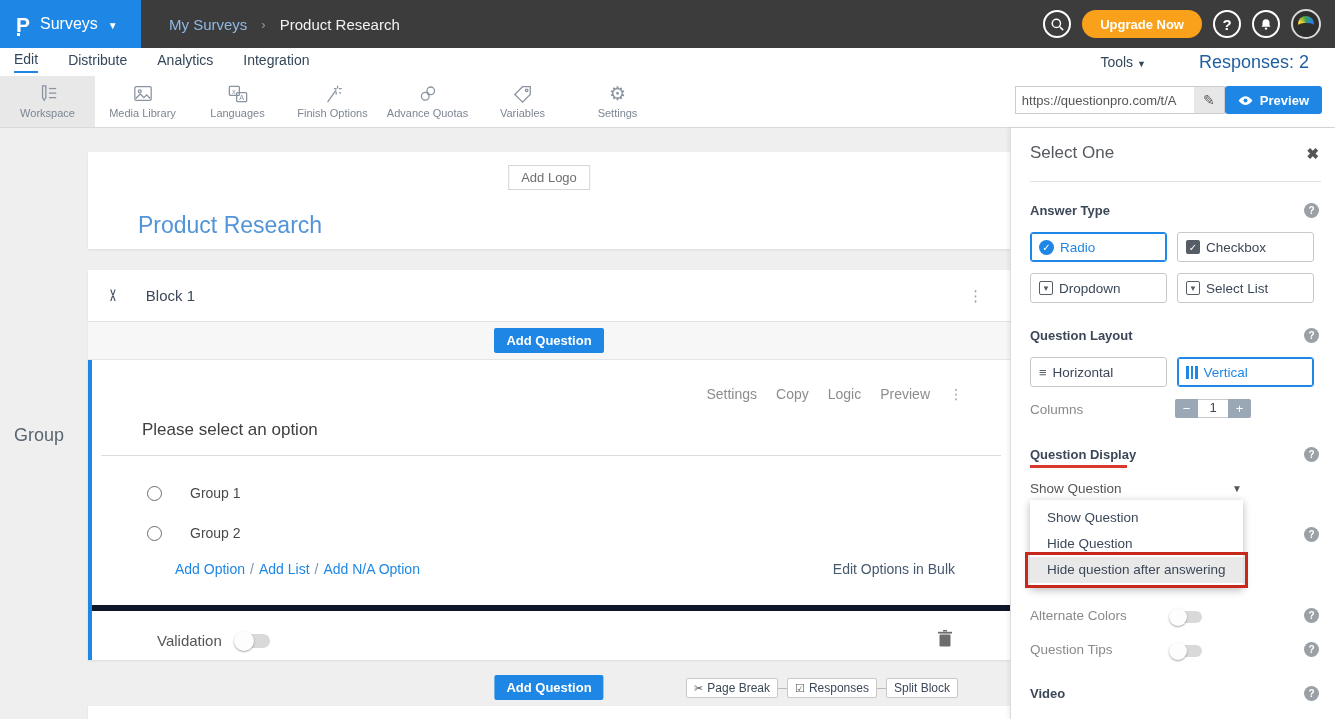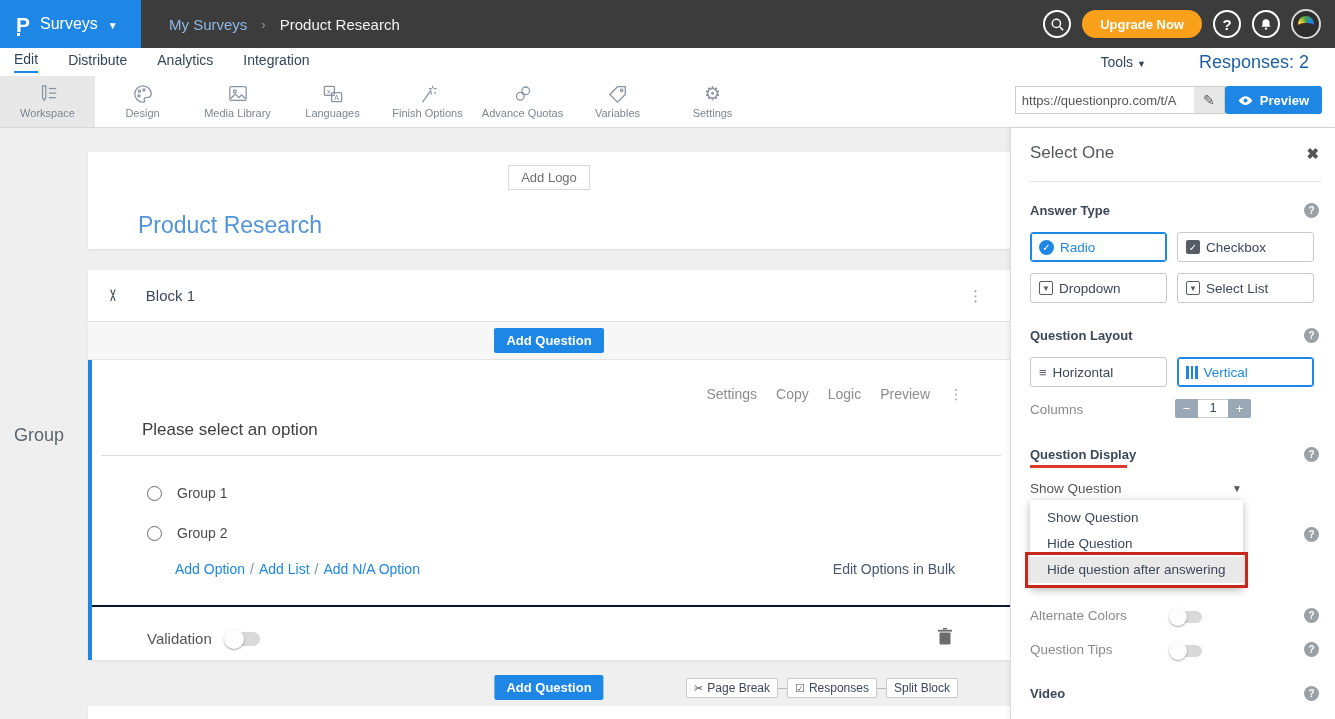--- a/index.html
+++ b/index.html
@@ -65,28 +65,28 @@
 
   .add-strip { position:absolute; top:194px; left:0; width:922px; height:38px; background:#f7f7f7; border-bottom:1px solid #e6e6e6; display:flex; align-items:center; justify-content:center; box-shadow:0 1px 2px rgba(0,0,0,0.06); }
   .add-q-btn { background:#1e87e5; color:#fff; border:none; border-radius:2px; padding:5px 12px; font-size:13px; font-weight:700; cursor:pointer; font-family:inherit; }
 
   .question-card { position:absolute; top:232px; left:0; width:922px; height:300px; background:#fff; border-left:4px solid #1e87e5; box-shadow:0 1px 2px rgba(0,0,0,0.08); }
   .q-menu { position:absolute; top:26px; right:46px; display:flex; align-items:center; gap:19px; font-size:14px; color:#8d8d8d; }
   .q-menu span { cursor:pointer; }
   .q-dots { color:#9a9a9a; letter-spacing:1px; }
   .q-text { position:absolute; left:50px; top:60px; font-size:17px; color:#3f3f3f; cursor:text; }
   .q-underline { position:absolute; left:9px; right:9px; top:95px; border-bottom:1px solid #dcdcdc; }
-  .opt-row { position:absolute; left:55px; display:flex; align-items:center; gap:15px; }
+  .opt-row { position:absolute; left:55px; display:flex; align-items:center; gap:28px; }
   .radio-circle { width:15px; height:15px; border:1px solid #6d6d6d; border-radius:50%; background:#fff; cursor:pointer; }
   .opt-label { font-size:14px; color:#4a4a4a; cursor:text; }
   .links-row { position:absolute; top:201px; left:83px; right:55px; display:flex; font-size:14px; }
   .blue-link { color:#1e87e5; cursor:pointer; }
   .slash { color:#7d93ad; margin:0 5px; }
   .bulk-link { margin-left:auto; color:#46586e; cursor:pointer; }
-  .validation-row { position:absolute; top:245px; left:0; right:0; height:65px; border-top:2px solid #0f172a; display:flex; align-items:center; }
+  .validation-row { position:absolute; top:245px; left:0; right:0; height:65px; border-top:6px solid #0f172a; display:flex; align-items:center;padding-left:10px; }
   .validation-label { margin-left:55px; font-size:15px; color:#555; }
   .trash { margin-left:auto; margin-right:58px; cursor:pointer; }
   .trash svg { fill:#6d6d6d; }
 
   .bottom-strip { position:absolute; top:532px; left:0; width:922px; height:46px; }
   .bottom-add { position:absolute; left:50%; transform:translateX(-50%); top:15px; }
   .mini-btn-group { position:absolute; right:52px; top:18px; display:flex; align-items:center; }
   .mini-btn { background:#fff; border:1px solid #c9c9c9; border-radius:2px; font-size:12px; color:#3c4858; padding:2px 7px; cursor:pointer; display:flex; align-items:center; gap:4px; font-family:inherit; }
   .dash { width:9px; height:1px; background:#bbb; }
   .mini-ico { font-size:11px; color:#555; }
@@ -177,29 +177,20 @@
     <svg width="22" height="20" viewBox="0 0 24 22">
         <path d="M6 2v13l1.8 3L9.6 15V2z"></path>
         <line x1="13" y1="5" x2="21" y2="5"></line>
         <line x1="13" y1="10" x2="21" y2="10"></line>
         <line x1="13" y1="15" x2="21" y2="15"></line>
       </svg>
     <span class="tool-label">Workspace</span>
   </div>
   <div class="tool-item">
     <svg width="22" height="20" viewBox="0 0 24 22">
-        <path d="M12 2a9 9 0 1 0 0 18c1.8 0 2.4-1 1.6-2.2-.8-1.2-.2-2.8 1.6-2.8H17a4.5 4.5 0 0 0 4-4C21 6 17 2 12 2z"></path>
-        <circle cx="8" cy="8" r="1.2"></circle>
-        <circle cx="13" cy="6.5" r="1.2"></circle>
-        <circle cx="7.5" cy="13" r="1.2"></circle>
-      </svg>
-    <span class="tool-label">Design</span>
-  </div>
-  <div class="tool-item">
-    <svg width="22" height="20" viewBox="0 0 24 22">
         <rect x="3" y="3" width="18" height="15" rx="1.5"></rect>
         <circle cx="8.5" cy="8" r="1.6"></circle>
         <path d="M4 16l5-5 4 4 3-3 4 4"></path>
       </svg>
     <span class="tool-label">Media Library</span>
   </div>
   <div class="tool-item">
     <svg width="22" height="20" viewBox="0 0 24 22">
         <rect x="2.5" y="2.5" width="11" height="10" rx="1"></rect>
         <rect x="10.5" y="9.5" width="11" height="10" rx="1"></rect>

